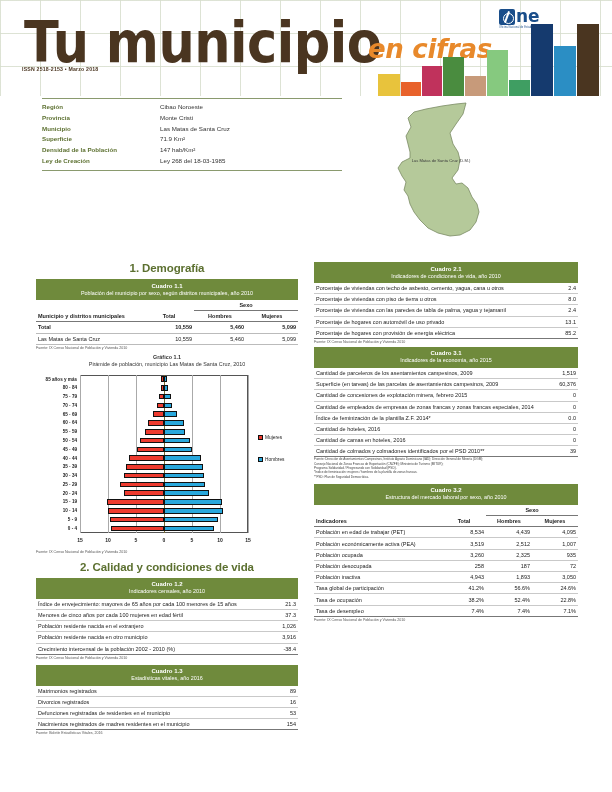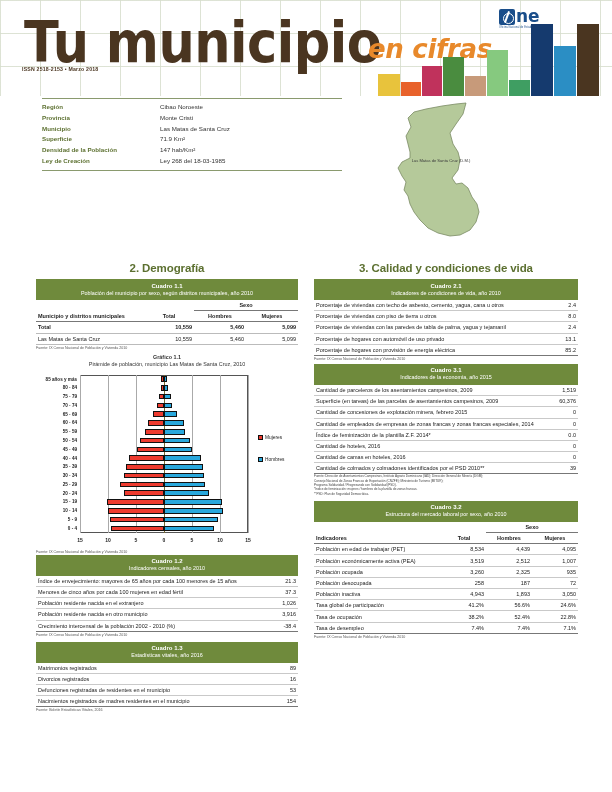--- a/index.html
+++ b/index.html
@@ -196,21 +196,21 @@
              L83 14 L76 24 L70 33 L73 44 L78 52 L80 60 L78 70 L72 78
              L76 84 L82 83 L88 88 L92 97 L97 104 L99 112 L96 122 L90 130
              L80 135 L70 136 L58 133 L48 128 L40 120 L34 112 L30 104
              L28 96 L24 90 L26 82 L22 76 L18 68 L22 62 L30 58 Z" fill="#b5c99a" stroke="#7a8a63" stroke-width="0.8"></path>
   </svg>
   <div class="map-label">Las Matas de Santa Cruz (D.M.)</div>
 </div>
 
 <div class="col-left">
 
-  <div class="sec-title">2. Demografía</div>
+  <div class="sec-title">1. Demografía</div>
 
   <div class="tbl">
     <div class="tbl-head">
       <div class="t1">Cuadro 1.1</div>
       <div class="t2">Población del municipio por sexo, según distritos municipales, año 2010</div>
     </div>
     <table class="grid c11">
       <thead>
         <tr>
           <th rowspan="2" style="text-align:left;vertical-align:bottom;">Municipio y distritos municipales</th>
@@ -312,20 +312,21 @@
         <div class="xlab" style="left: 118px; top: 166px;">0</div>
         <div class="xlab" style="left: 146px; top: 166px;">5</div>
         <div class="xlab" style="left: 174px; top: 166px;">10</div>
         <div class="xlab" style="left: 202px; top: 166px;">15</div>
         <div class="legend" style="left: 222px; top: 64px;"><span class="sw" style="background: rgb(238, 59, 47);"></span><span>Mujeres</span></div>
         <div class="legend" style="left: 222px; top: 86px;"><span class="sw" style="background: rgb(41, 168, 221);"></span><span>Hombres</span></div>
       </div>
     <div class="src">Fuente: IX Censo Nacional de Población y Vivienda 2010</div>
   </div>
 
+  <div class="sec-title" style="margin-top:6px;">2. Calidad y condiciones de vida</div>
 
   <div class="tbl">
     <div class="tbl-head">
       <div class="t1">Cuadro 1.2</div>
       <div class="t2">Indicadores censales, año 2010</div>
     </div>
     <table class="grid ind">
         <tbody id="c12body">
           <tr>
             <td>Índice de envejecimiento: mayores de 65 años por cada 100 menores de 15 años</td>
@@ -376,21 +377,20 @@
             <td class="num">154</td>
           </tr>
         </tbody>
       </table>
     <div class="src">Fuente: Boletín Estadísticas Vitales, 2016</div>
   </div>
 </div>
 
 <div class="col-right">
 
-  <div class="sec-title">3. Calidad y condiciones de vida</div>
 
   <div class="tbl">
     <div class="tbl-head">
       <div class="t1">Cuadro 2.1</div>
       <div class="t2">Indicadores de condiciones de vida, año 2010</div>
     </div>
     <table class="grid ind">
         <tbody id="c21body">
           <tr>
             <td>Porcentaje de viviendas con techo de asbesto, cemento, yagua, cana u otros</td>

